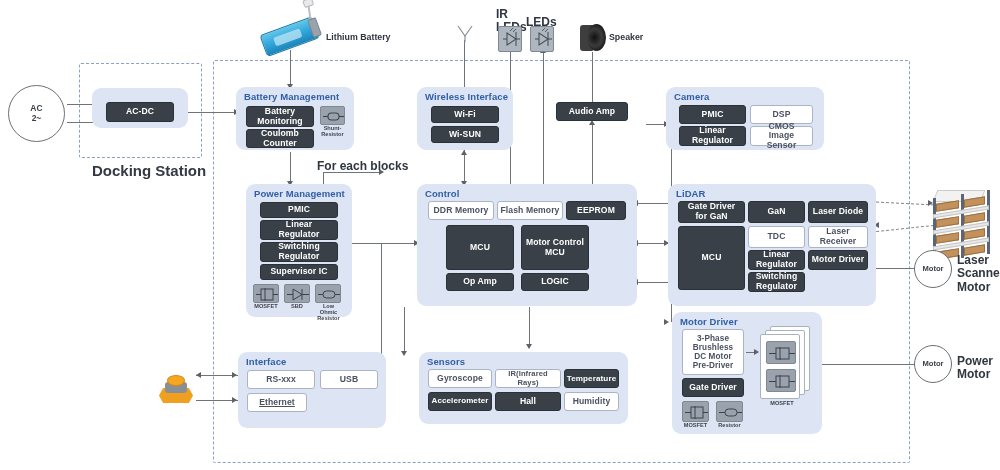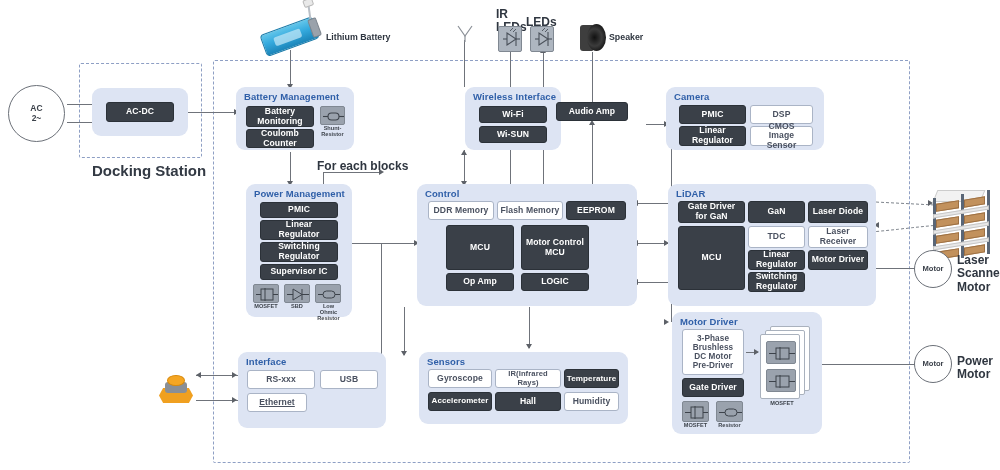--- a/index.html
+++ b/index.html
@@ -264,21 +264,21 @@
 
   <div class="ln lnh" style="left:876px; top:268px; width:39px;"></div>
 
   <div class="ln lnh" style="left:822px; top:364px; width:93px;"></div>
 
   <div class="circ" style="left:8px; top:85px; width:57px; height:57px;">
     <span>AC</span>
     <span>2~</span>
   </div>
 
-  <div class="panel" style="left:92px; top:88px; width:96px; height:48px;">
+  <div class="panel" style="left:92px; top:88px; width:96px; height:40px;">
     <div class="blk dark" style="left:14px; top:14px; width:68px; height:20px;">AC-DC</div>
   </div>
 
   <div class="battery" style="left:262px; top:24px; width:62px; height:26px;">
     <div class="bat-body"></div>
     <div class="bat-label"></div>
     <div class="bat-cap"></div>
     <div class="bat-wire"></div>
     <div class="bat-plug"></div>
   </div>
@@ -368,21 +368,21 @@
         <rect x="7" y="6" width="12" height="7" rx="3.5" fill="none" stroke="#3d434b" stroke-width="1"></rect>
         <line x1="2" y1="9.5" x2="7" y2="9.5" stroke="#3d434b" stroke-width="1"></line>
         <line x1="19" y1="9.5" x2="24" y2="9.5" stroke="#3d434b" stroke-width="1"></line>
       </svg>
     </div>
     <div class="symcap wrap" style="left: 66px; top: 120px; width: 33px; white-space: pre-line;">Low
 Ohmic
 Resistor</div>
   </div>
 
-  <div class="panel" style="left:417px; top:87px; width:96px; height:63px;margin-left:48px;">
+  <div class="panel" style="left:417px; top:87px; width:96px; height:63px;">
     <div class="panel-title">Wireless Interface</div>
     <div class="blk dark" style="left:14px; top:19px; width:68px; height:17px;">Wi-Fi</div>
     <div class="blk dark" style="left:14px; top:39px; width:68px; height:17px;">Wi-SUN</div>
   </div>
 
   <div class="blk dark" style="left:556px; top:102px; width:72px; height:19px;">Audio Amp</div>
 
   <div class="panel" style="left:666px; top:87px; width:158px; height:63px;">
     <div class="panel-title">Camera</div>
     <div class="blk dark" style="left:13px; top:18px; width:67px; height:19px;">PMIC</div>

